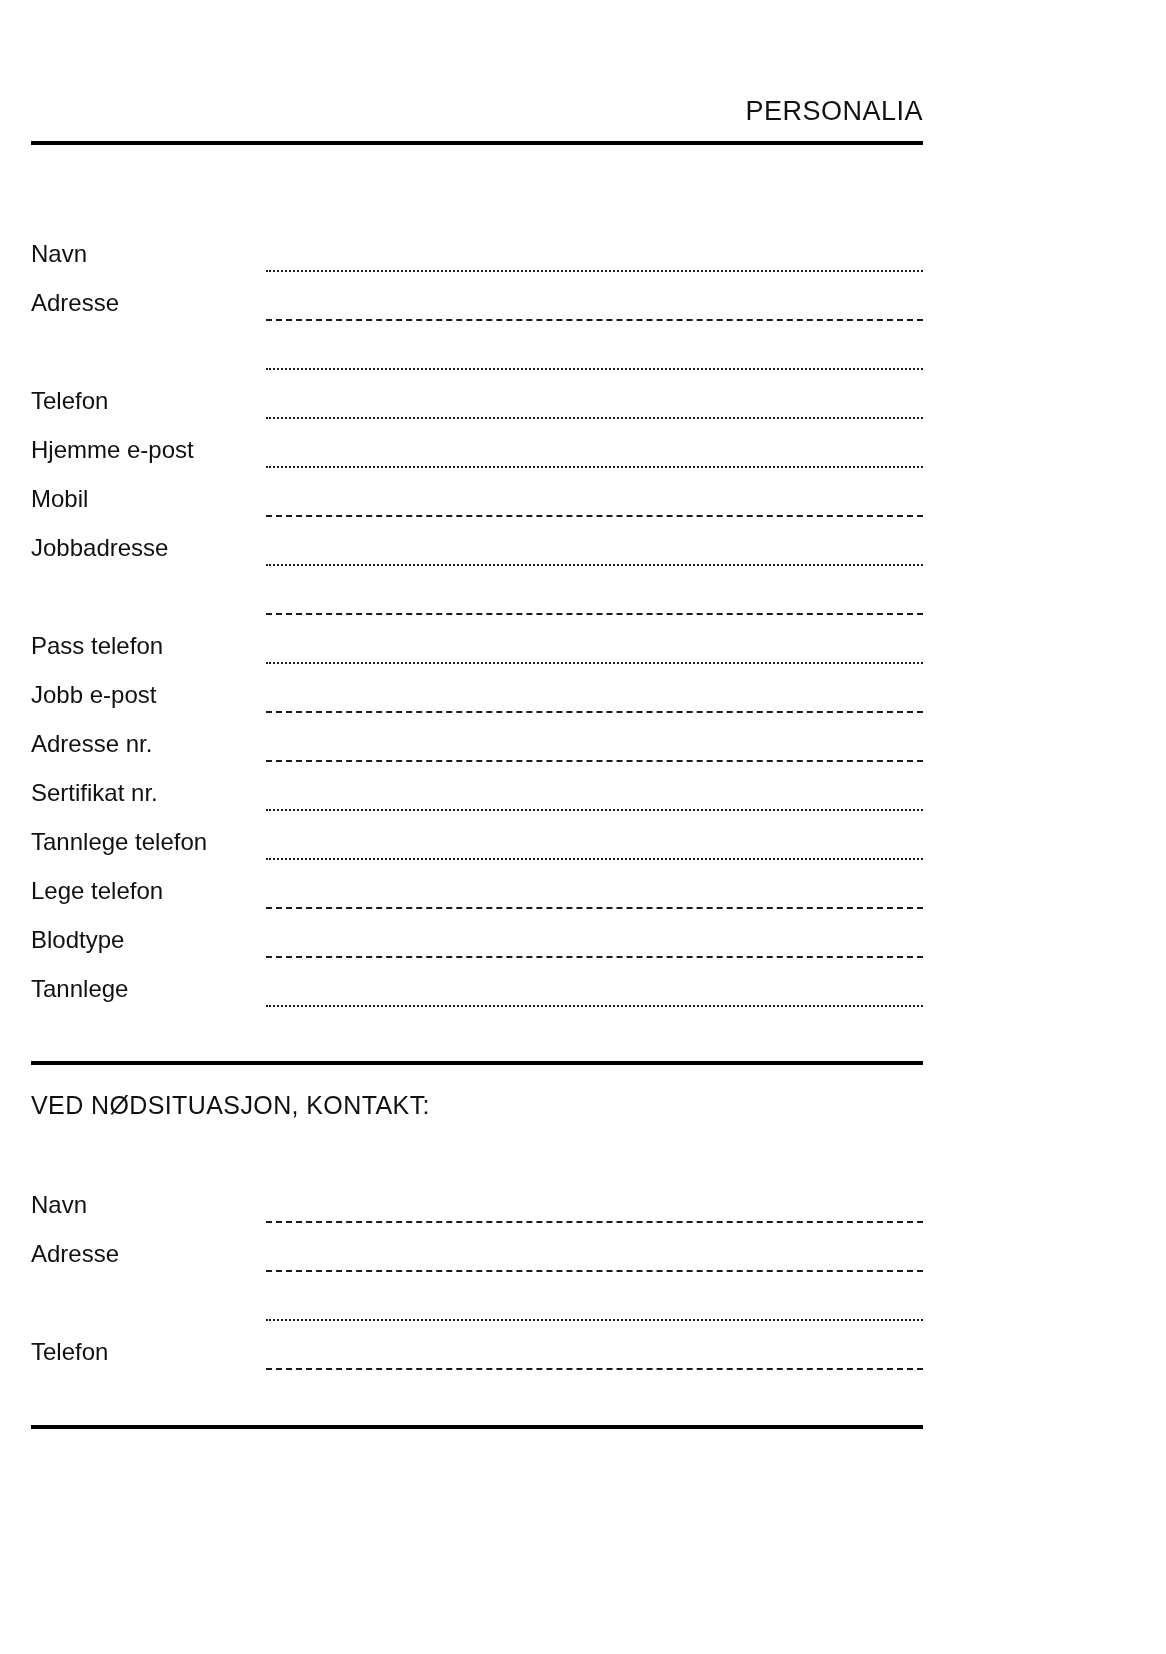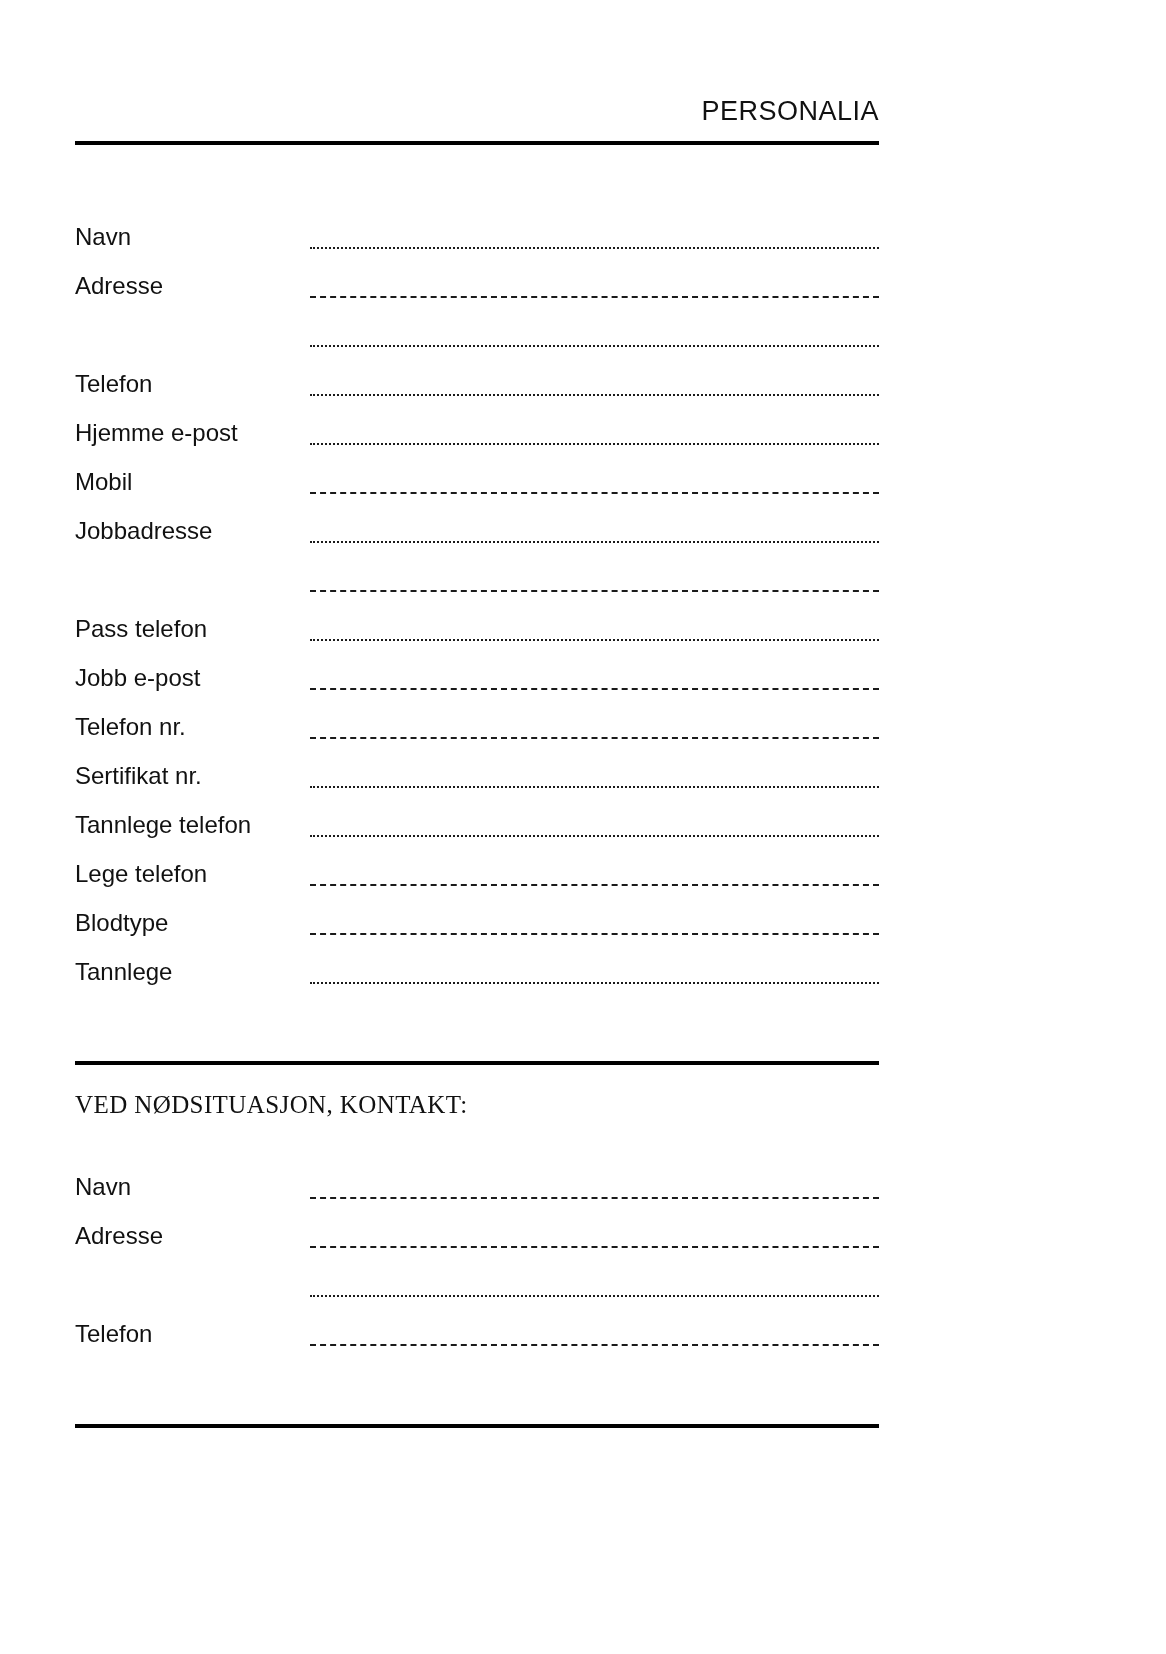--- a/index.html
+++ b/index.html
@@ -14,21 +14,21 @@
     color: #000000;
     position: relative;
     overflow: hidden;
   }
   .page {
     position: absolute;
     left: 0; top: 0;
     width: 954px;
     height: 1654px;
     box-sizing: border-box;
-    padding: 0 75px;
+    padding: 0 31px;
   }
 
   
   .header-title {
     text-align: right;
     font-size: 27px;
     letter-spacing: 0.5px;
     margin-top: 96px;
     font-weight: 400;
     color: #111;
@@ -37,20 +37,21 @@
     border-top: 4px solid #000;
     margin-top: 14px;
   }
 
   
   .fields {
     margin-top: 78px;
   }
   .field-row {
     display: flex;
+    align-items: flex-end;
     height: 49px;
   }
   .field-label {
     width: 235px;
     flex: 0 0 235px;
     font-size: 24px;
     line-height: 28px;
     color: #111;
     padding-bottom: 4px;
     white-space: nowrap;
@@ -71,21 +72,20 @@
   
   .section-divider {
     border-top: 4px solid #000;
     margin-top: 54px;
   }
   .section-title {
     font-size: 25px;
     letter-spacing: 0.4px;
     margin-top: 26px;
     color: #111;
-    font-family: Liberation Serif, serif;
   }
   .emergency-fields {
     margin-top: 54px;
   }
   .footer-rule {
     border-top: 4px solid #000;
     margin-top: 55px;
   }
 </style>
 </head>
@@ -143,21 +143,21 @@
       <div class="field-label">Pass telefon</div>
       <div class="field-line fine"></div>
     </div>
 
     <div class="field-row">
       <div class="field-label">Jobb e-post</div>
       <div class="field-line"></div>
     </div>
 
     <div class="field-row">
-      <div class="field-label">Telefon nr.</div>
+      <div class="field-label">Adresse nr.</div>
       <div class="field-line"></div>
     </div>
 
 
     <div class="field-row">
       <div class="field-label">Sertifikat nr.</div>
       <div class="field-line fine"></div>
     </div>
 
     <div class="field-row">

